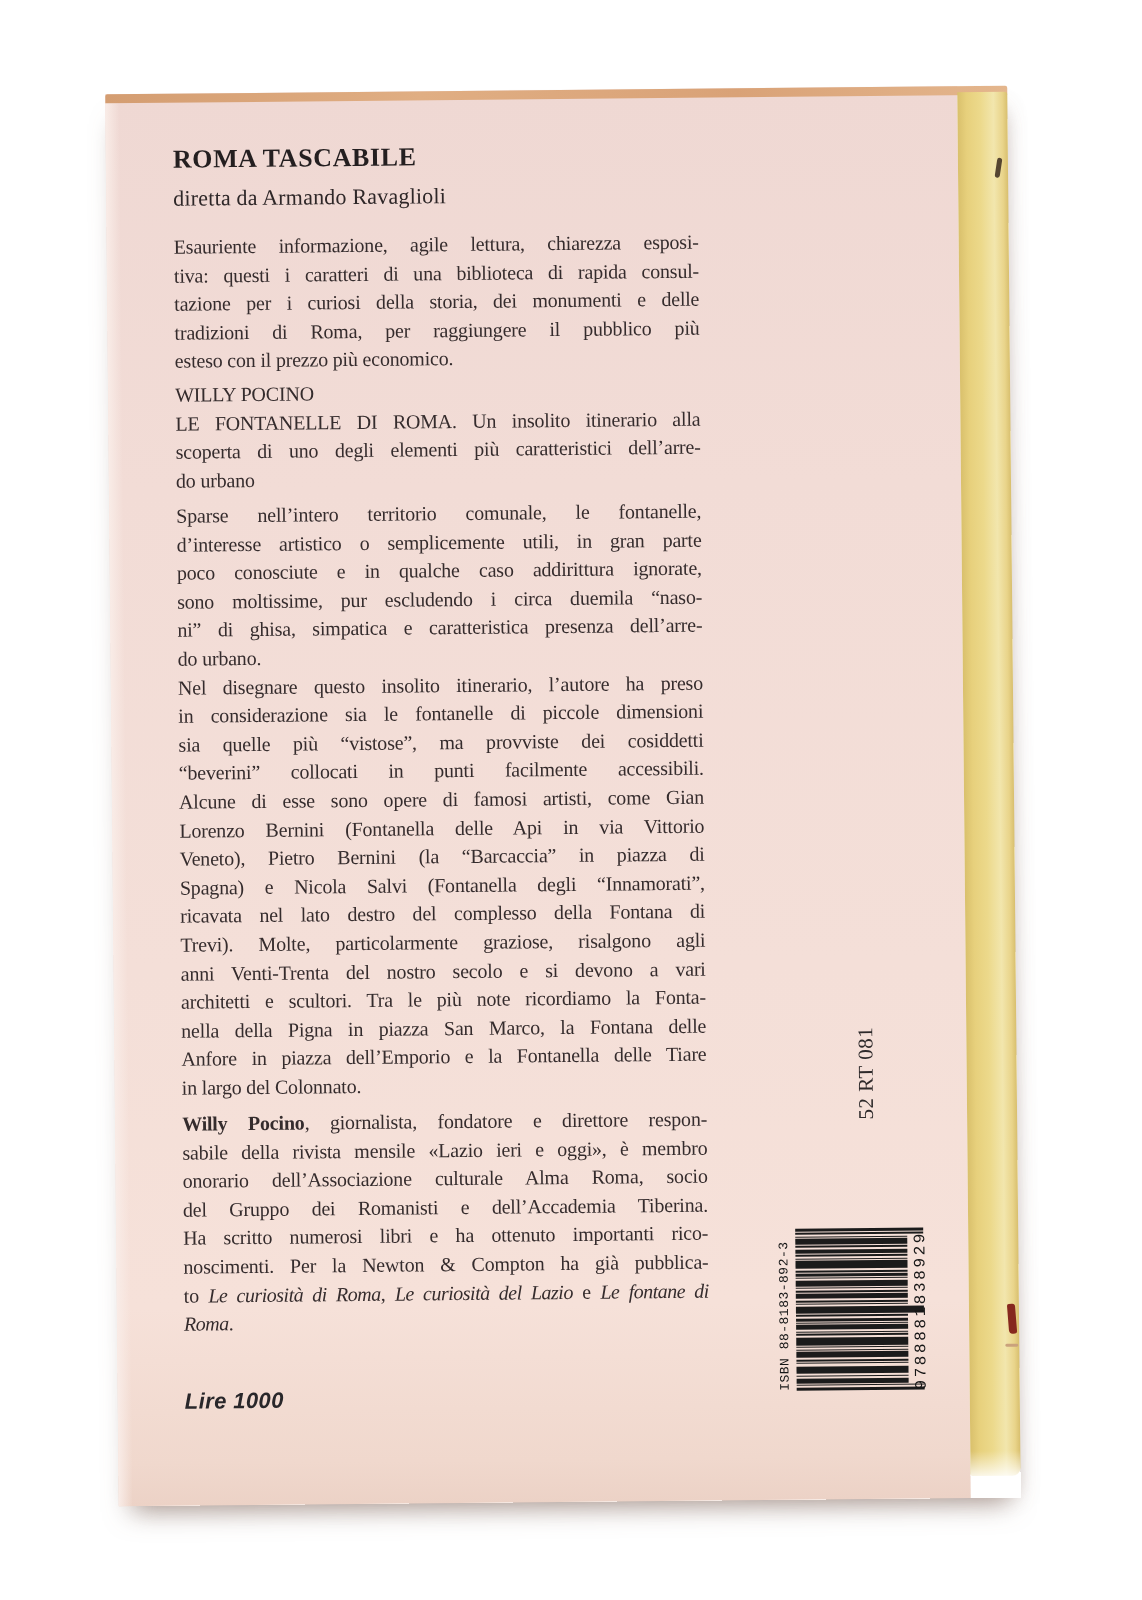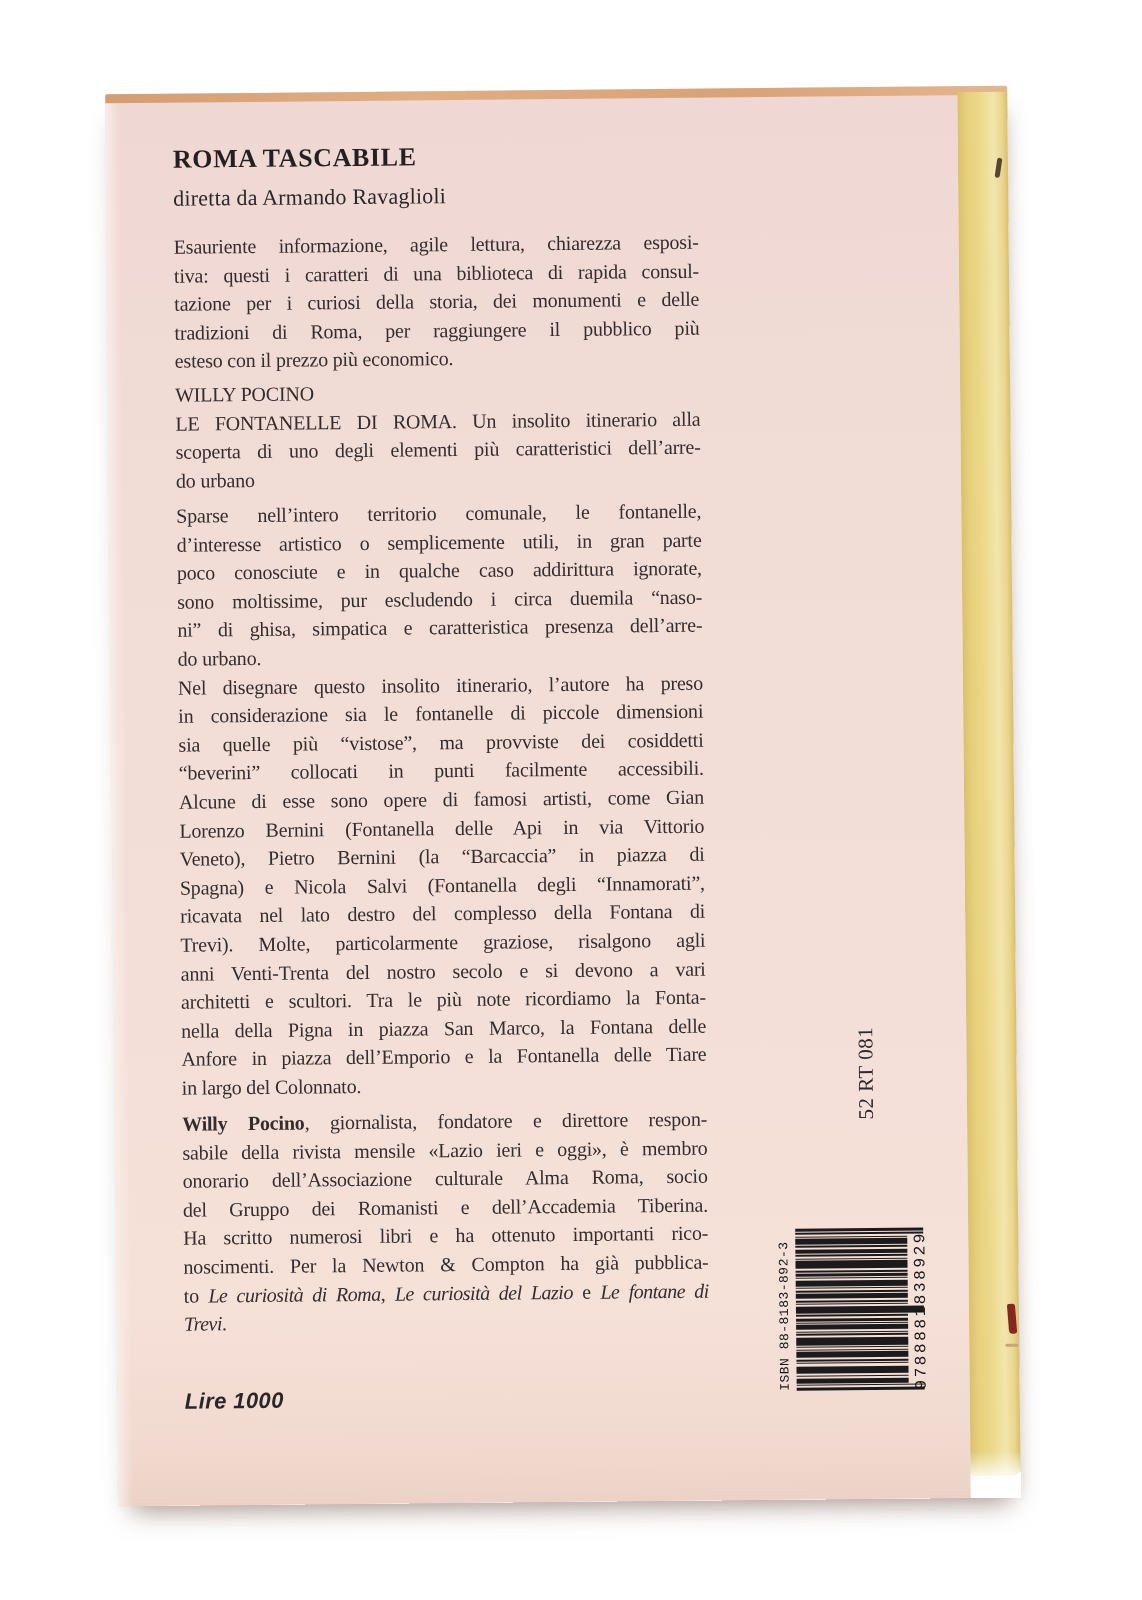--- a/index.html
+++ b/index.html
@@ -140,21 +140,21 @@
         </div>
 
       <div class="block lines bio">
           <div class="line j"><b>Willy Pocino</b>, giornalista, fondatore e direttore respon-</div>
           <div class="line j">sabile della rivista mensile «Lazio ieri e oggi», è membro</div>
           <div class="line j">onorario dell’Associazione culturale Alma Roma, socio</div>
           <div class="line j">del Gruppo dei Romanisti e dell’Accademia Tiberina.</div>
           <div class="line j">Ha scritto numerosi libri e ha ottenuto importanti rico-</div>
           <div class="line j">noscimenti. Per la Newton &amp; Compton ha già pubblica-</div>
           <div class="line j">to <i>Le curiosità di Roma</i>, <i>Le curiosità del Lazio</i> e <i>Le fontane di</i></div>
-          <div class="line"><i>Trevi</i>.</div>
+          <div class="line"><i>Roma</i>.</div>
         </div>
 
       <div class="block price">Lire 1000</div>
 
       <div class="catalog">52 RT 081</div>
 
       <div class="barcode-wrap">
         <div class="barcode-inner">
           <div class="isbn">ISBN 88-8183-892-3</div>
           <div class="bars" style="background: transparent;">

